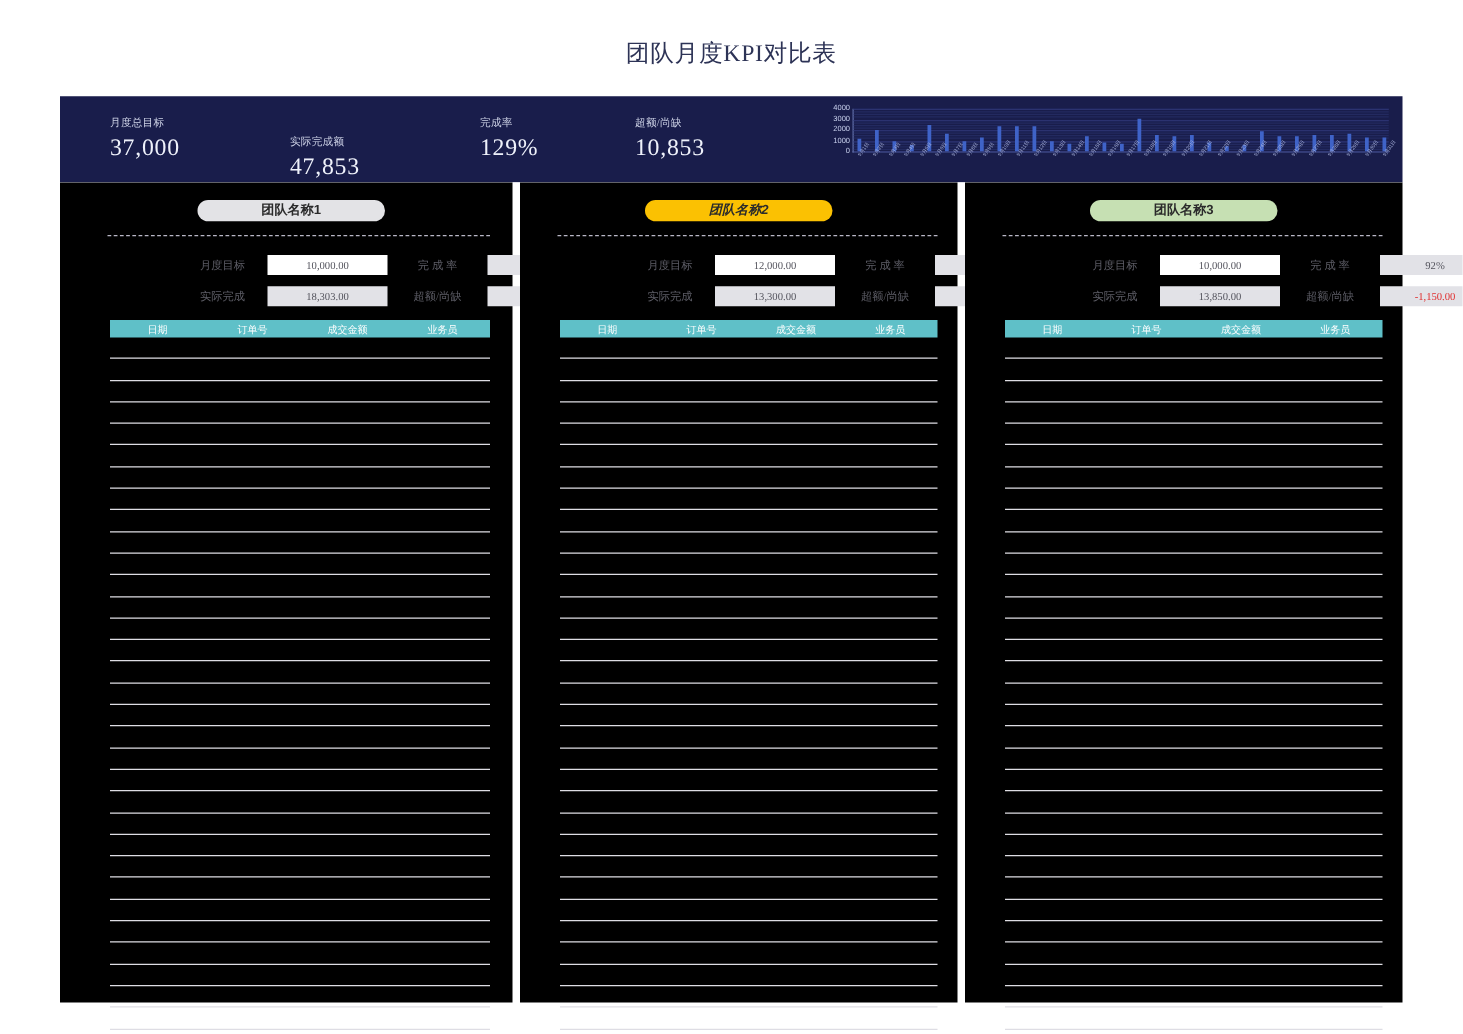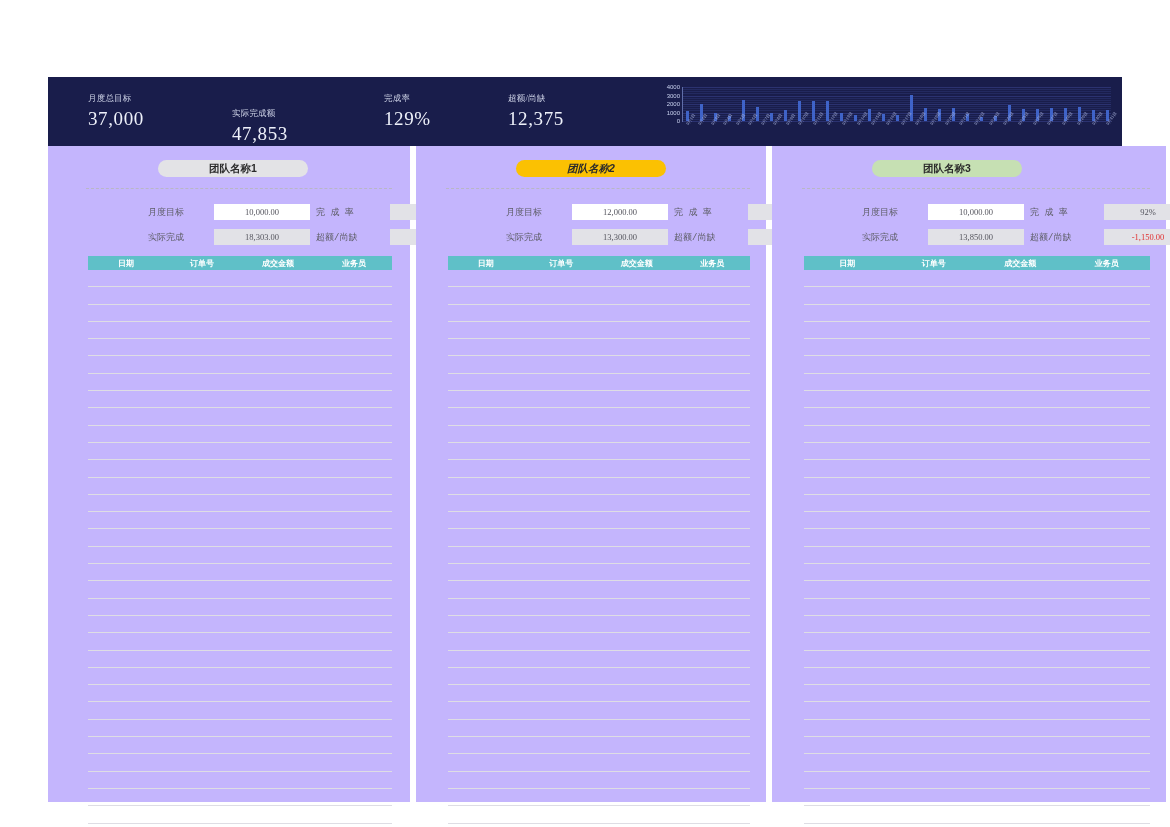--- a/index.html
+++ b/index.html
@@ -139,28 +139,28 @@
   .body-area {
     position: absolute;
     left: 48px;
     top: 146px;
     width: 1074px;
     height: 656px;
     display: flex;
     background: #ffffff;
   }
   .team-col {
-    background: #c4b5fd;
+    background: #000000;
     position: relative;
     height: 656px;
   }
   .col-gap { width: 6px; background: #ffffff; height: 656px; flex: 0 0 auto; }
   .team-col.c1 { width: 362px; flex: 0 0 auto; }
   .team-col.c2 { width: 350px; flex: 0 0 auto; }
-  .team-col.c3 { width: 350px; flex: 0 0 auto; padding-left: 44px; }
+  .team-col.c3 { width: 350px; flex: 0 0 auto; }
 
   
   .team-badge {
     position: absolute;
     top: 14px;
     height: 17px;
     line-height: 17px;
     border-radius: 9px;
     text-align: center;
     font-family: "Liberation Sans", "DejaVu Sans", sans-serif;
@@ -192,24 +192,24 @@
     grid-auto-rows: 16px;
     row-gap: 9px;
     column-gap: 6px;
     align-items: center;
   }
   .c1 .stats { left: 100px; }
   .c2 .stats { left: 90px; }
   .c3 .stats { left: 90px; }
 
   .st-label {
-    font-family: Liberation Mono, monospace;
+    font-family: Liberation Serif, serif;
     font-size: 9px;
     color: #5d5d66;
-    text-align: left;
+    text-align: center;
     white-space: nowrap;
   }
   .st-box {
     height: 16px;
     line-height: 16px;
     background: #e2e2e7;
     font-family: "Liberation Serif", "DejaVu Serif", serif;
     font-size: 8.5px;
     color: #55555e;
     text-align: center;
@@ -227,21 +227,21 @@
     display: grid;
     grid-template-columns: 1fr 1fr 1fr 1fr;
     align-items: center;
   }
   .c1 .tbl-head { left: 40px; right: 18px; }
   .c2 .tbl-head { left: 32px; right: 16px; }
   .c3 .tbl-head { left: 32px; right: 16px; }
   .th {
     font-family: "Liberation Sans", "DejaVu Sans", sans-serif;
     font-size: 8px;
-    font-weight: bold;
+    font-weight: normal;
     color: #ffffff;
     text-align: center;
   }
   .tbl-body {
     position: absolute;
     top: 124px;
     bottom: 0;
   }
   .c1 .tbl-body { left: 40px; right: 18px; }
   .c2 .tbl-body { left: 32px; right: 16px; }
@@ -258,37 +258,38 @@
     font-size: 8px;
     color: #4a4a52;
     text-align: center;
   }
 </style>
 </head>
 <body>
 
 <div class="page">
 
+  <div class="page-title">团队月度KPI对比表</div>
 
   <div class="kpi-band">
     <div class="kpi-item kpi-1">
       <div class="kpi-label">月度总目标</div>
       <div class="kpi-value">37,000</div>
     </div>
     <div class="kpi-item kpi-2">
       <div class="kpi-label">实际完成额</div>
       <div class="kpi-value">47,853</div>
     </div>
     <div class="kpi-item kpi-3">
       <div class="kpi-label">完成率</div>
       <div class="kpi-value">129%</div>
     </div>
     <div class="kpi-item kpi-4">
       <div class="kpi-label">超额/尚缺</div>
-      <div class="kpi-value">12,375</div>
+      <div class="kpi-value">10,853</div>
     </div>
 
     <div class="mini-chart">
       <div class="mc-plot">
         <div id="mc-gridlines">
             <div class="mc-grid" style="top: 31.875px; background: rgb(35, 42, 96);"></div>
             <div class="mc-grid" style="top: 29.75px; background: rgb(35, 42, 96);"></div>
             <div class="mc-grid" style="top: 27.625px; background: rgb(35, 42, 96);"></div>
             <div class="mc-grid" style="top: 25.5px; background: rgb(35, 42, 96);"></div>
             <div class="mc-grid" style="top: 23.375px; background: rgb(35, 42, 96);"></div>

